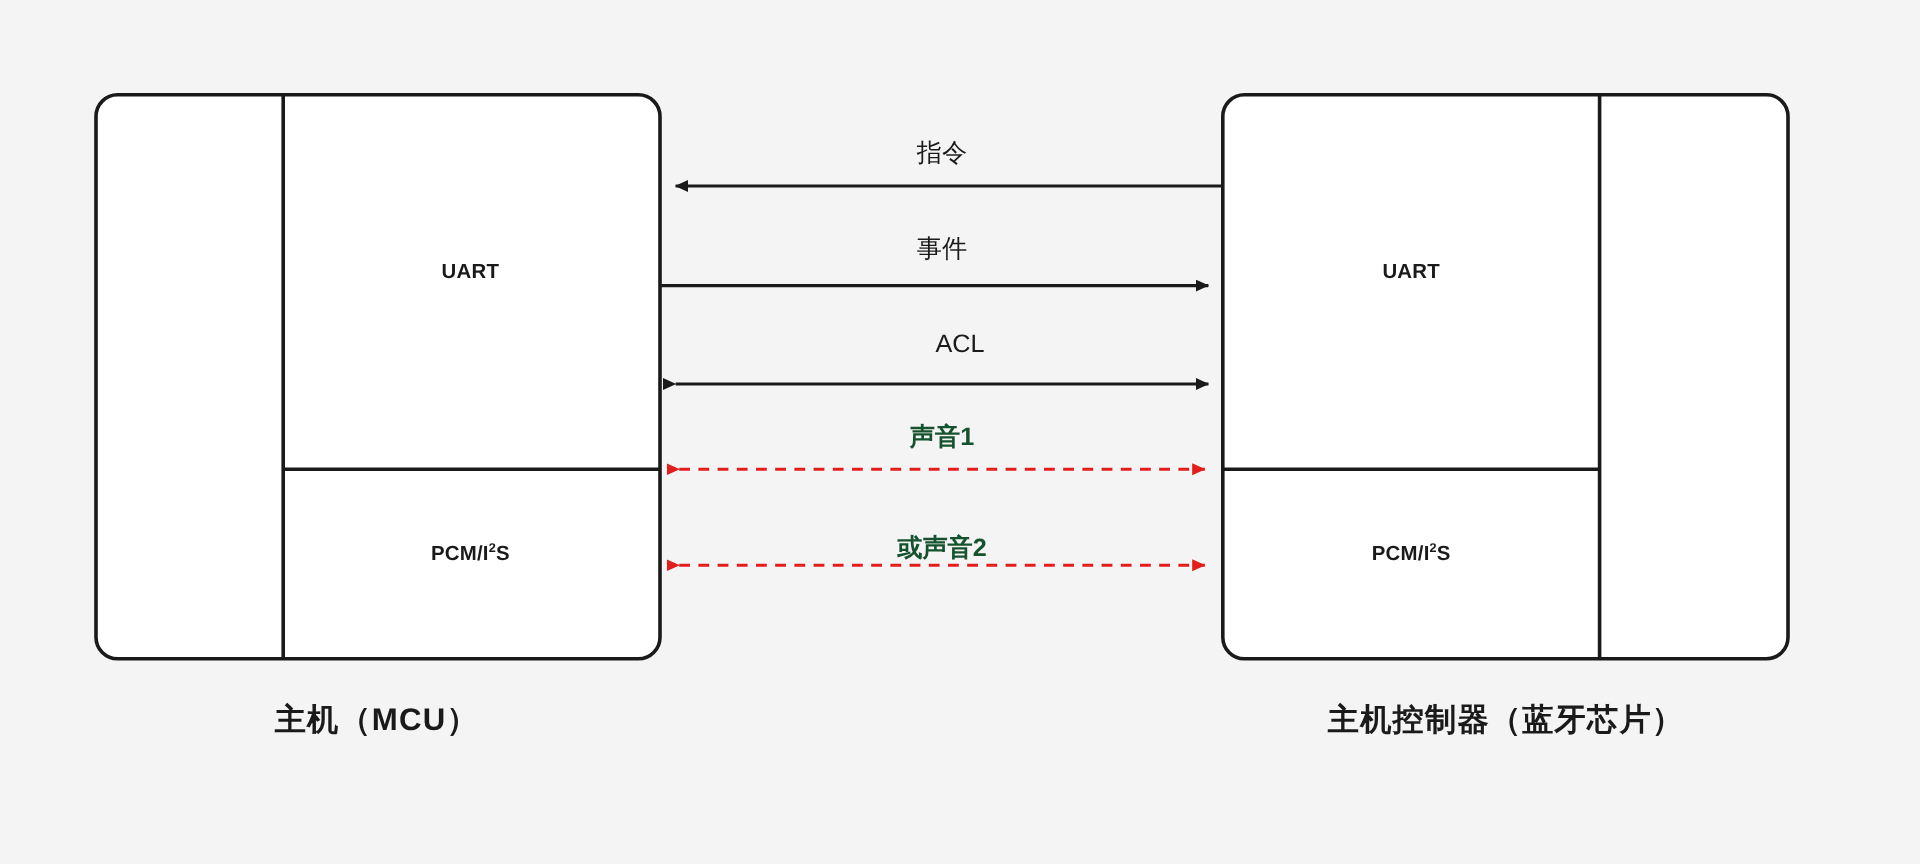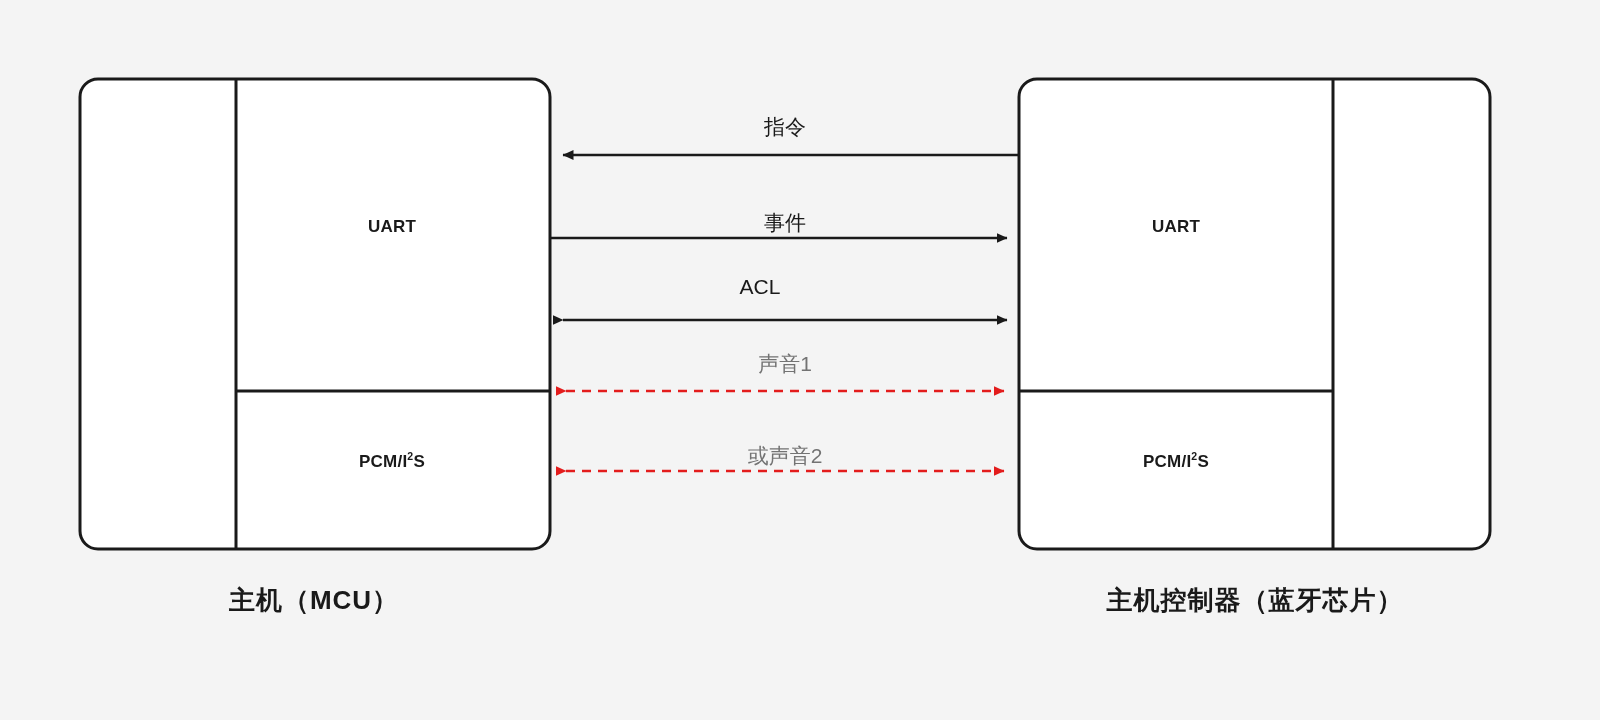--- a/index.html
+++ b/index.html
@@ -37,21 +37,22 @@
   }
   .arrow-label {
     position: absolute;
     font-size: 21px;
     color: #1a1a1a;
     text-align: left;
     white-space: nowrap;
     transform: translate(-50%, -50%);
   }
   .arrow-label.red {
-    color: #737373;
+    color: #14532d;
+    font-weight: bold;
   }
   .caption {
     position: absolute;
     font-size: 26px;
     font-weight: bold;
     color: #1a1a1a;
     text-align: center;
     white-space: nowrap;
     transform: translate(-50%, -50%);
     letter-spacing: 1px;
@@ -109,23 +110,23 @@
   <div class="box-label" style="left:392px; top:227px;">UART</div>
 
   <div class="box-label" style="left:392px; top:462px;"><span>PCM/I</span><sup>2</sup><span>S</span></div>
 
   <div class="box-label" style="left:1176px; top:227px;">UART</div>
 
   <div class="box-label" style="left:1176px; top:462px;"><span>PCM/I</span><sup>2</sup><span>S</span></div>
 
   <div class="arrow-label" style="left:785px; top:127px;">指令</div>
 
-  <div class="arrow-label" style="left:785px; top:223px;">事件</div>
+  <div class="arrow-label" style="left:785px; top:207px;">事件</div>
 
-  <div class="arrow-label" style="left:760px; top:287px;">ACL</div>
+  <div class="arrow-label" style="left:800px; top:287px;">ACL</div>
 
   <div class="arrow-label red" style="left:785px; top:364px;">声音1</div>
 
   <div class="arrow-label red" style="left:785px; top:440px;margin-top:16px;">或声音2</div>
 
   <div class="caption" style="left:314px; top:600px;">主机（MCU）</div>
 
   <div class="caption" style="left:1255px; top:600px;">主机控制器（蓝牙芯片）</div>
 
 </div>

